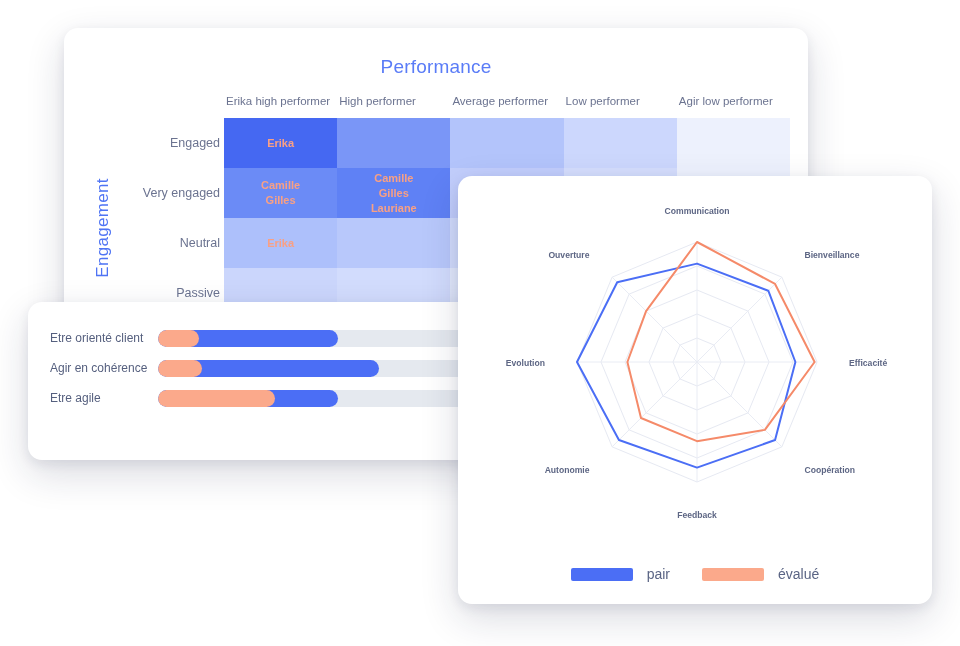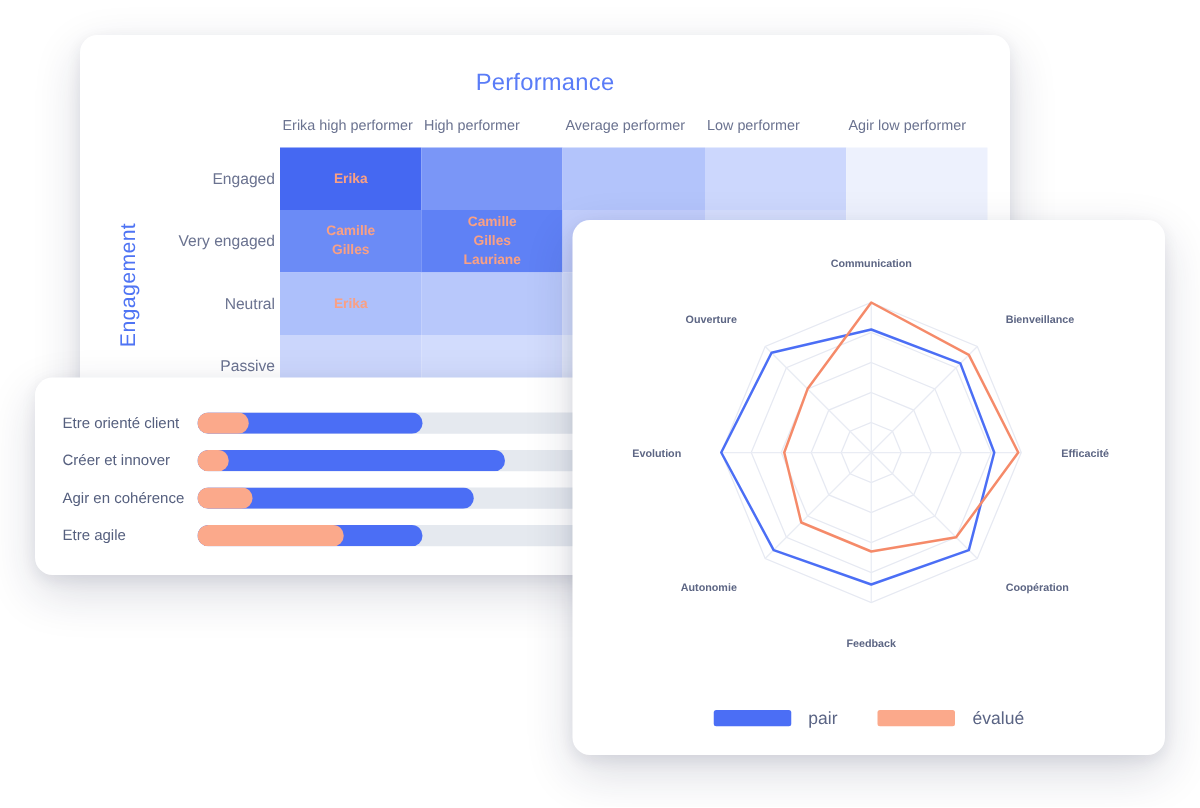--- a/index.html
+++ b/index.html
@@ -272,27 +272,20 @@
       </div>
   </div>
 
   <div class="card" id="bars-card">
     <div id="bars-list">
         <div class="bar-row">
           <div class="bar-label">Etre orienté client</div>
           <div class="bar-track">
             <div class="bar-blue" style="width: 57%; background: rgb(75, 110, 245);"></div>
             <div class="bar-orange" style="width: 13%; background: rgb(251, 169, 139);"></div>
-          </div>
-        </div>
-        <div class="bar-row">
-          <div class="bar-label">Créer et innover</div>
-          <div class="bar-track">
-            <div class="bar-blue" style="width: 78%; background: rgb(75, 110, 245);"></div>
-            <div class="bar-orange" style="width: 8%; background: rgb(251, 169, 139);"></div>
           </div>
         </div>
         <div class="bar-row">
           <div class="bar-label">Agir en cohérence</div>
           <div class="bar-track">
             <div class="bar-blue" style="width: 70%; background: rgb(75, 110, 245);"></div>
             <div class="bar-orange" style="width: 14%; background: rgb(251, 169, 139);"></div>
           </div>
         </div>
         <div class="bar-row">

